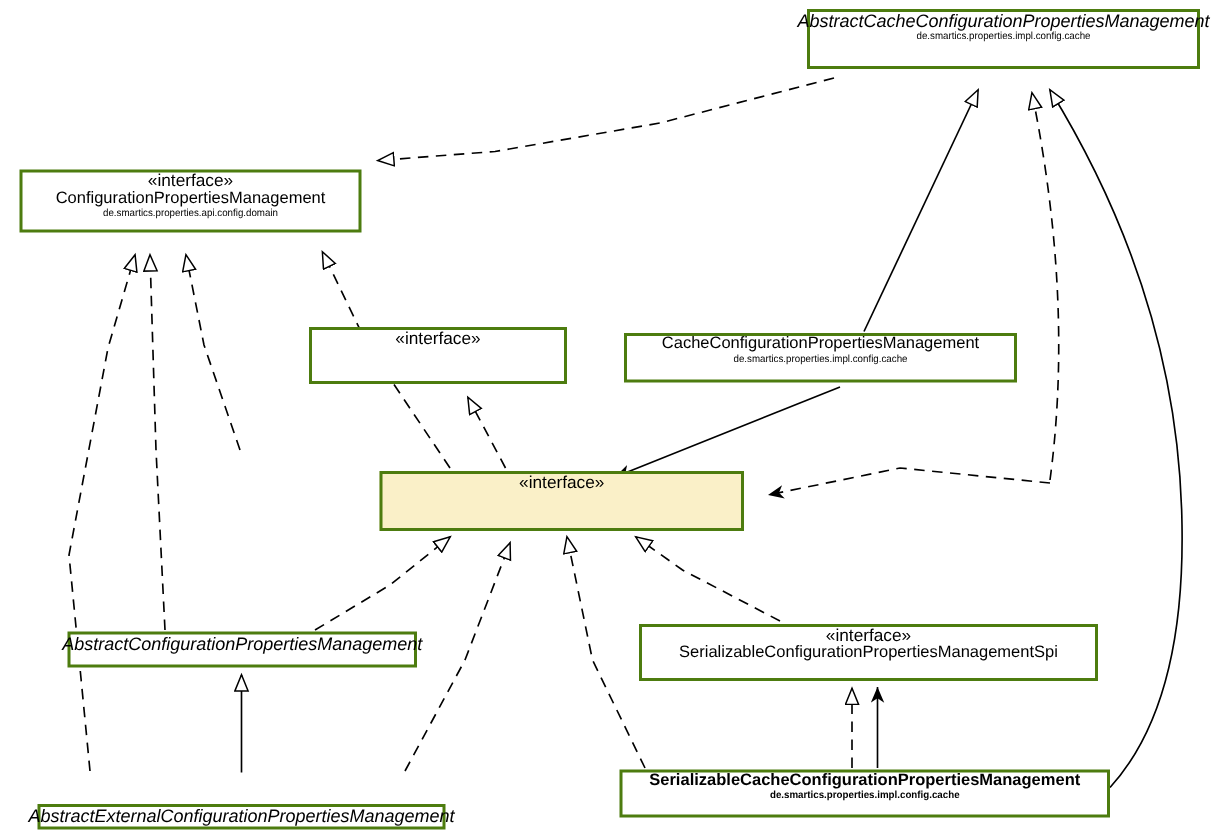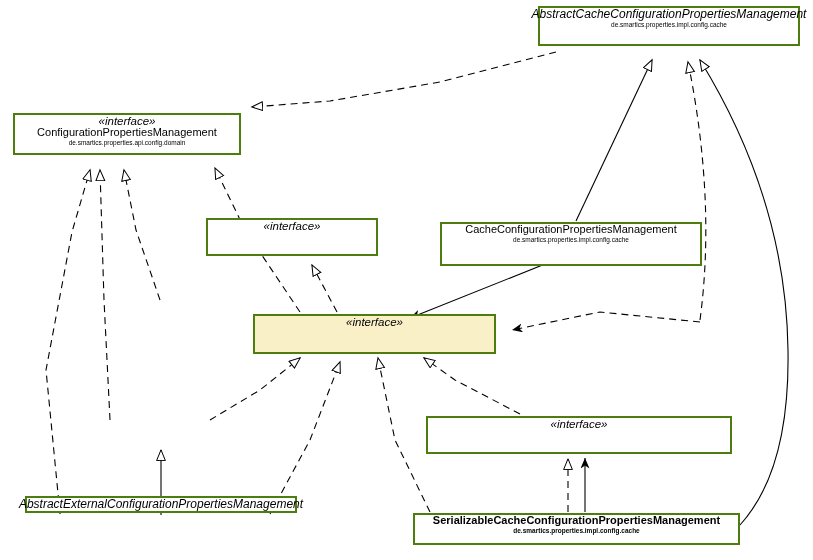--- a/index.html
+++ b/index.html
@@ -35,21 +35,20 @@
     line-height: 1.05;
     z-index: 5;
   }
   .uml-node.highlight {
     background: #faf0c8;
   }
   .stereotype {
     font-size: 11.5px;
     color: #000000;
     letter-spacing: 0;
-    font-style: italic;
   }
   .nodename {
     font-size: 11px;
     color: #000000;
     white-space: nowrap;
   }
   .nodename.italic {
     font-style: italic;
     font-size: 12px;
   }
@@ -143,35 +142,39 @@
   <div class="uml-node" style="left:13px;top:113px;width:228px;height:42px;">
     <div class="stereotype">«interface»</div>
     <div class="nodename">ConfigurationPropertiesManagement</div>
     <div class="pkg">de.smartics.properties.api.config.domain</div>
   </div>
 
   <div class="uml-node" style="left:206px;top:218px;width:172px;height:38px;">
     <div class="stereotype">«interface»</div>
   </div>
 
-  <div class="uml-node" style="left:440px;top:222px;width:262px;height:44px;">
+  <div class="uml-node" style="left:416px;top:222px;width:262px;height:33px;">
     <div class="nodename">CacheConfigurationPropertiesManagement</div>
     <div class="pkg">de.smartics.properties.impl.config.cache</div>
   </div>
 
   <div class="uml-node highlight" style="left:253px;top:314px;width:243px;height:40px;">
     <div class="stereotype">«interface»</div>
   </div>
 
+  <div class="uml-node" style="left:45px;top:421px;width:233px;height:24px;">
+    <div class="nodename italic">AbstractConfigurationPropertiesManagement</div>
+  </div>
 
   <div class="uml-node" style="left:426px;top:416px;width:306px;height:38px;">
     <div class="stereotype">«interface»</div>
+    <div class="nodename">SerializableConfigurationPropertiesManagementSpi</div>
   </div>
 
-  <div class="uml-node" style="left:25px;top:496px;width:272px;height:17px;">
+  <div class="uml-node" style="left:25px;top:536px;width:272px;height:17px;">
     <div class="nodename italic">AbstractExternalConfigurationPropertiesManagement</div>
   </div>
 
   <div class="uml-node" style="left:413px;top:513px;width:327px;height:32px;font-weight:bold;">
     <div class="nodename">SerializableCacheConfigurationPropertiesManagement</div>
     <div class="pkg">de.smartics.properties.impl.config.cache</div>
   </div>
 
 </div>
 

